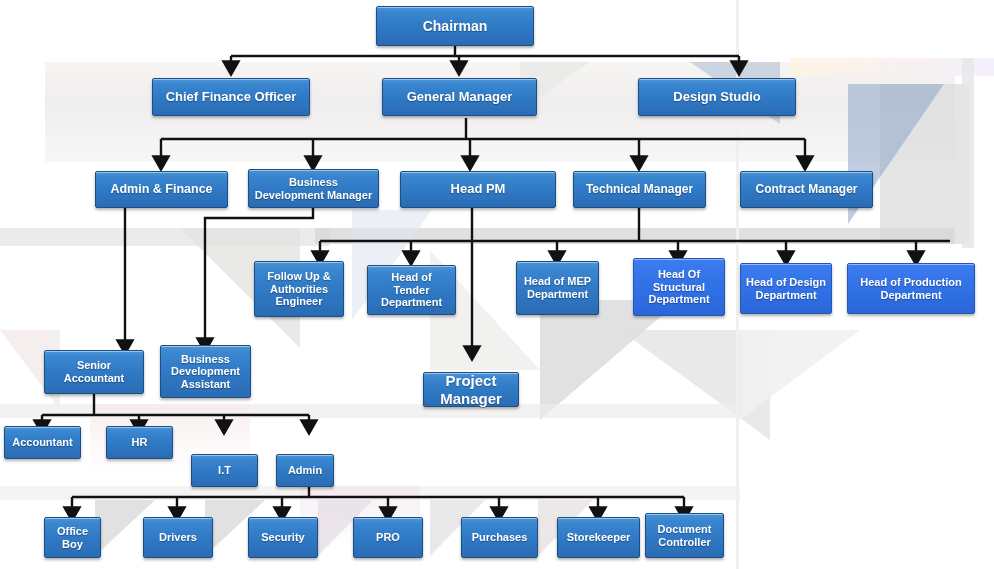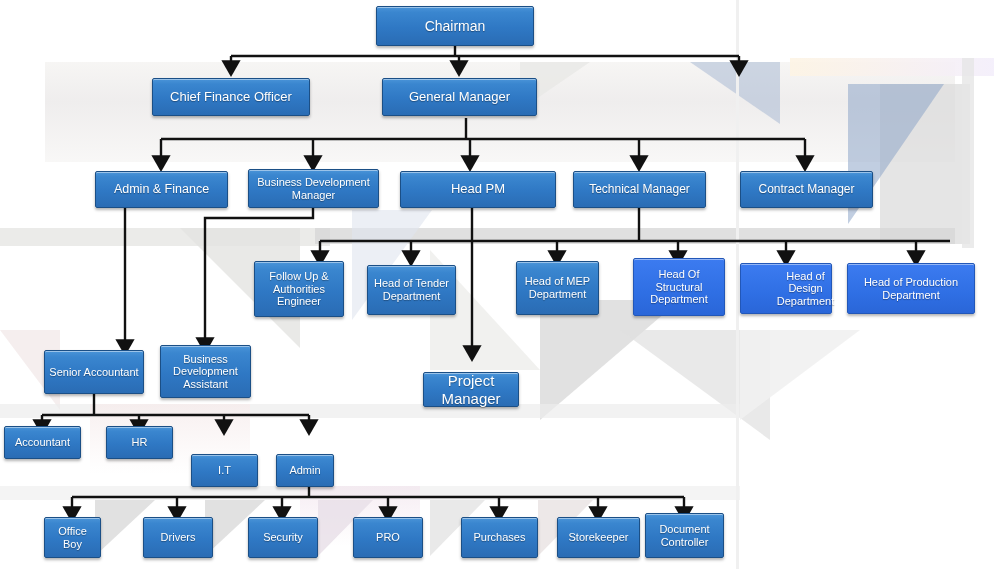--- a/index.html
+++ b/index.html
@@ -63,21 +63,21 @@
   
   #wires{position:absolute;left:0;top:0;width:994px;height:569px;}
 
   
   .node{
     position:absolute;
     box-sizing:border-box;
     display:flex;align-items:center;justify-content:center;
     text-align:center;
     color:#ffffff;
-    font-weight:normal;
+    font-weight:bold;
     line-height:1.15;
     border:1px solid #1b4f86;
     border-radius:2px;
     background:linear-gradient(180deg,#4a94d8 0%,#3a86cf 14%,#2f78c4 55%,#2a6cb4 100%);
     box-shadow:0 2px 3px rgba(0,0,0,.30), inset 0 1px 0 rgba(255,255,255,.45);
     text-shadow:0 1px 1px rgba(0,0,0,.35);
     z-index:5;
   }
   .node.flat{
     background:#2f6fe0;
@@ -178,20 +178,23 @@
   <div class="node" style="left:376px;top:6px;width:158px;height:40px;font-size:14px;">
     <span>Chairman</span>
   </div>
 
   <div class="node" style="left:152px;top:78px;width:158px;height:38px;font-size:13px;">
     <span>Chief Finance Officer</span>
   </div>
   <div class="node" style="left:382px;top:78px;width:155px;height:38px;font-size:13px;">
     <span>General Manager</span>
   </div>
+  <div class="node" style="left:638px;top:78px;width:158px;height:38px;font-size:13px;">
+    <span>Design Studio</span>
+  </div>
 
   <div class="node" style="left:95px;top:171px;width:133px;height:37px;font-size:12.5px;">
     <span>Admin &amp; Finance</span>
   </div>
   <div class="node" style="left:248px;top:169px;width:131px;height:39px;font-size:11px;">
     <span>Business Development Manager</span>
   </div>
   <div class="node" style="left:400px;top:171px;width:156px;height:37px;font-size:13px;">
     <span>Head PM</span>
   </div>
@@ -207,21 +210,21 @@
   </div>
   <div class="node" style="left:367px;top:265px;width:89px;height:50px;font-size:11px;">
     <span>Head of Tender Department</span>
   </div>
   <div class="node" style="left:516px;top:261px;width:83px;height:54px;font-size:11px;">
     <span>Head of MEP Department</span>
   </div>
   <div class="node flat" style="left:633px;top:258px;width:92px;height:58px;font-size:11px;">
     <span>Head Of Structural Department</span>
   </div>
-  <div class="node flat" style="left:740px;top:263px;width:92px;height:51px;font-size:11px;padding-left:39px;">
+  <div class="node flat" style="left:740px;top:263px;width:92px;height:51px;font-size:11px;">
     <span>Head of Design Department</span>
   </div>
   <div class="node flat" style="left:847px;top:263px;width:128px;height:51px;font-size:11px;">
     <span>Head of Production Department</span>
   </div>
 
   <div class="node" style="left:44px;top:350px;width:100px;height:44px;font-size:11px;">
     <span>Senior Accountant</span>
   </div>
   <div class="node" style="left:160px;top:345px;width:91px;height:53px;font-size:11px;">

